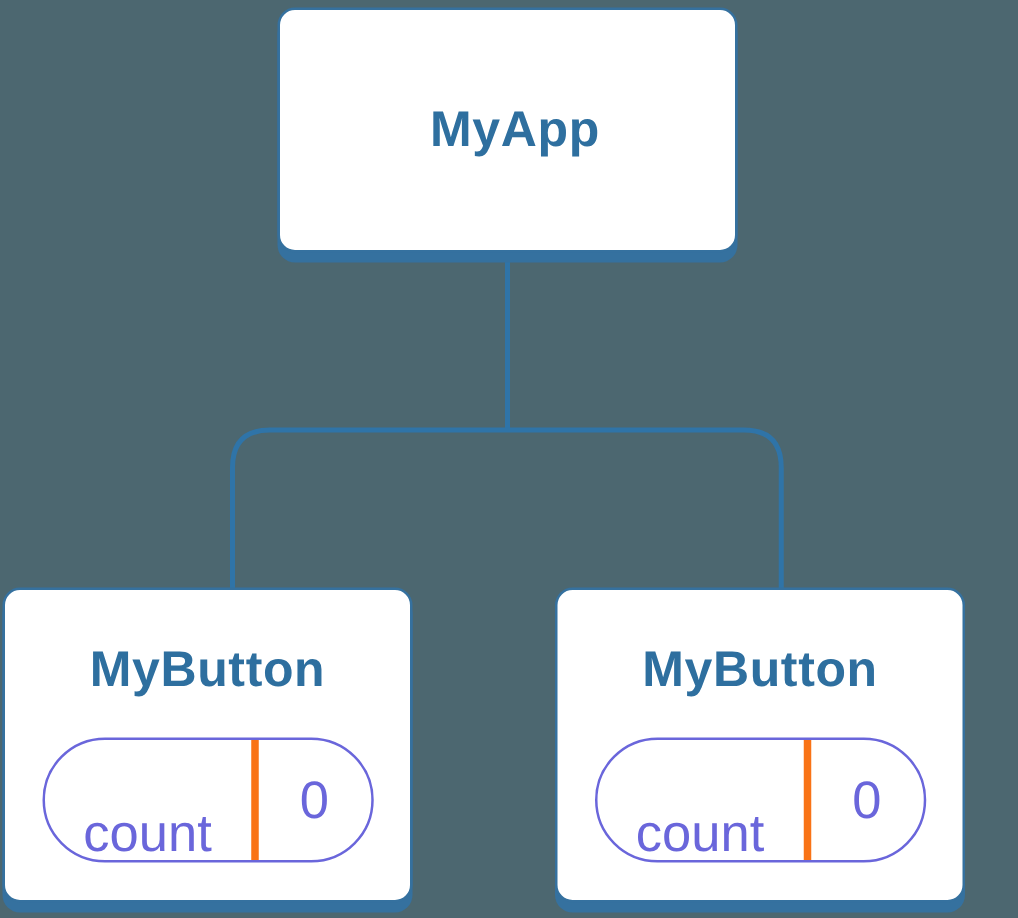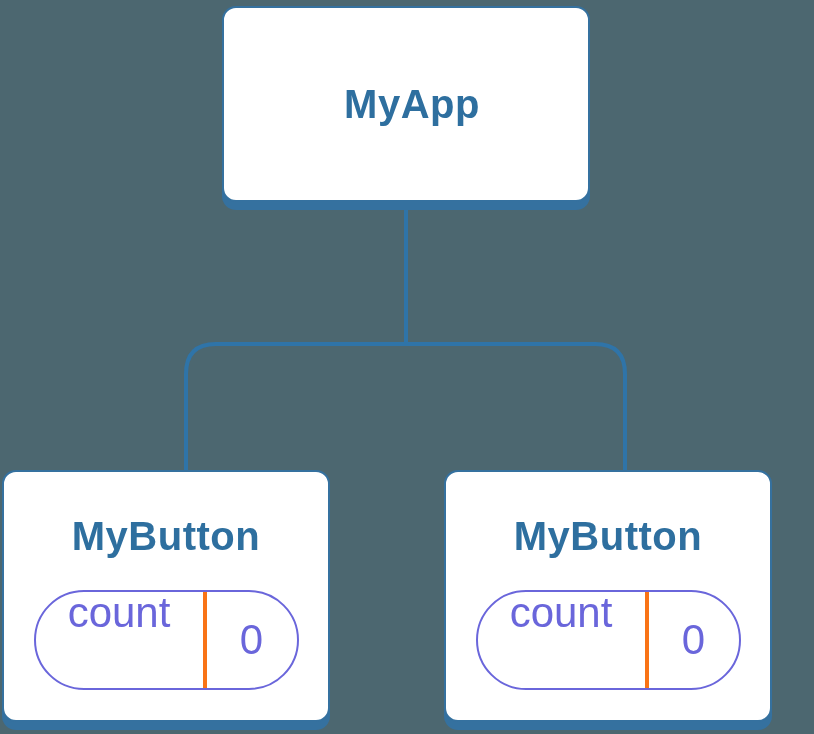--- a/index.html
+++ b/index.html
@@ -61,23 +61,23 @@
     width: 265px;
     height: 100px;
     border: 2px solid #6A66DB;
     border-radius: 60px;
     display: flex;
     align-items: stretch;
     overflow: hidden;
   }
   .state-name-cell {
     flex: 1;
-    border-right: 4px solid #f97316;
+    border-right: 6px solid #f97316;
     display: flex;
-    align-items: flex-start;
+    align-items: flex-end;
     justify-content: center;
   }
   .state-value-cell {
     width: 90px;
     display: flex;
     align-items: center;
     justify-content: center;
   }
   .state-text {
     color: #6A66DB;

